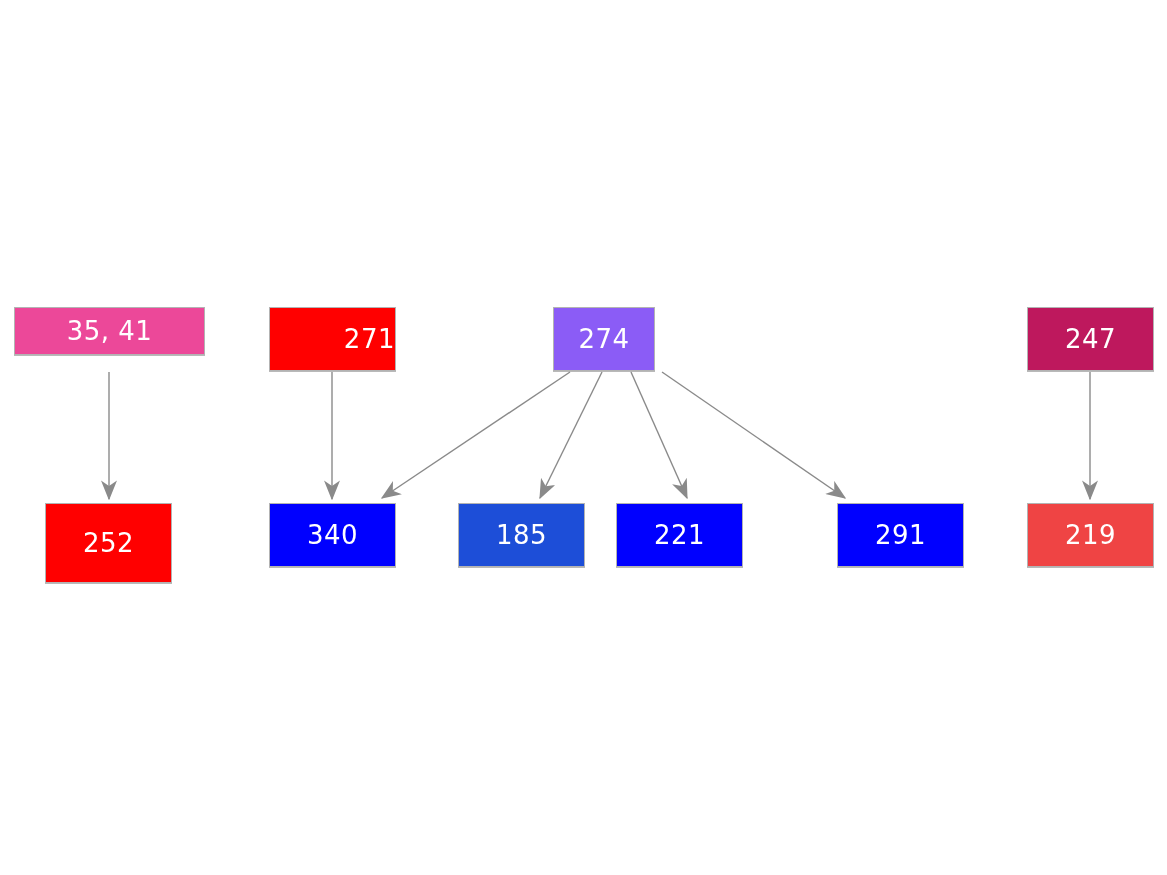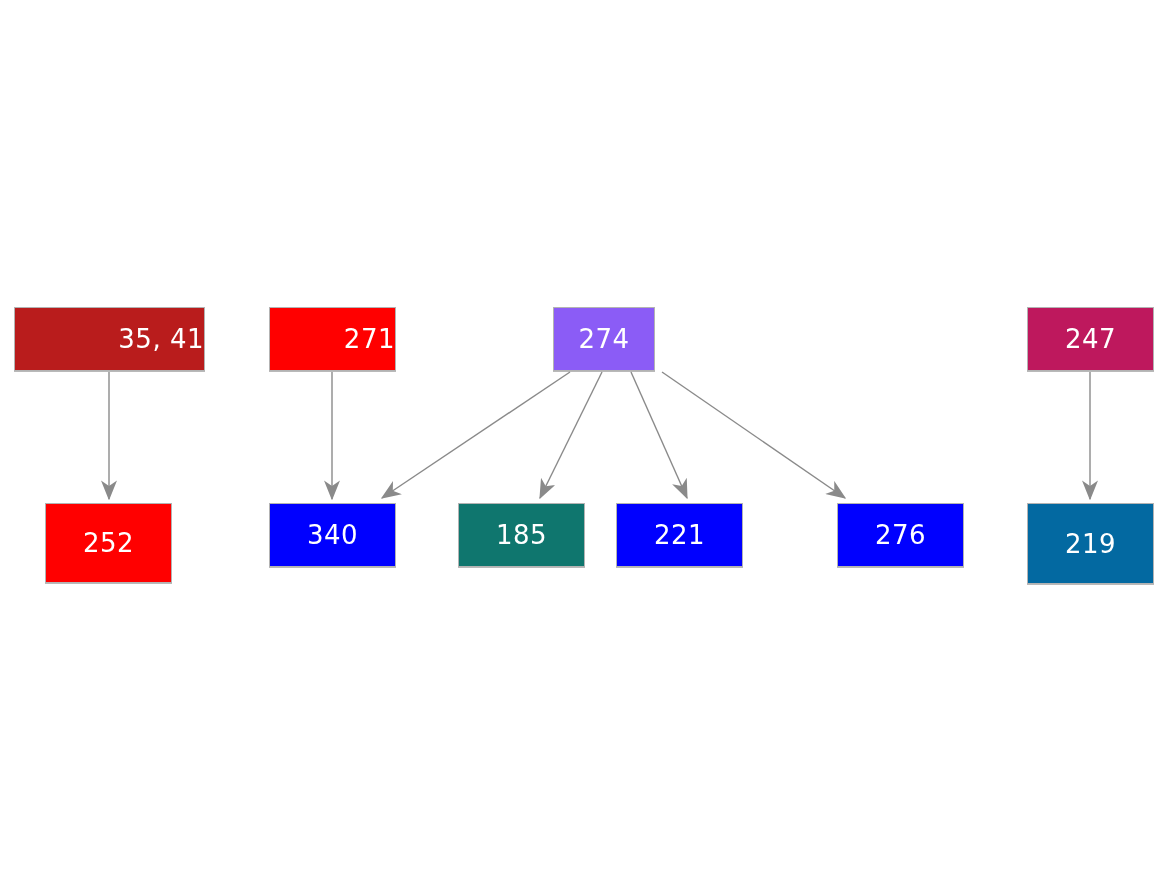--- a/index.html
+++ b/index.html
@@ -54,44 +54,44 @@
         <line x1="109" y1="372" x2="109" y2="499" stroke="#8a8a8a" stroke-width="1.4" marker-end="url(#arrowhead)"></line>
         <line x1="332" y1="372" x2="332" y2="499" stroke="#8a8a8a" stroke-width="1.4" marker-end="url(#arrowhead)"></line>
         <line x1="570" y1="372" x2="382" y2="498" stroke="#8a8a8a" stroke-width="1.4" marker-end="url(#arrowhead)"></line>
         <line x1="602" y1="372" x2="540" y2="498" stroke="#8a8a8a" stroke-width="1.4" marker-end="url(#arrowhead)"></line>
         <line x1="631" y1="372" x2="687" y2="498" stroke="#8a8a8a" stroke-width="1.4" marker-end="url(#arrowhead)"></line>
         <line x1="662" y1="372" x2="845" y2="498" stroke="#8a8a8a" stroke-width="1.4" marker-end="url(#arrowhead)"></line>
         <line x1="1090" y1="372" x2="1090" y2="499" stroke="#8a8a8a" stroke-width="1.4" marker-end="url(#arrowhead)"></line>
       </g>
   </svg>
   <div id="node-layer">
-      <div class="node" style="left: 14px; top: 307px; width: 191px; height: 64px; background: #b91c1c; justify-content: flex-end;">
+      <div class="node" style="left: 14px; top: 307px; width: 191px; height: 48px; background: #ec4899;">
         <span class="node-label">35, 41</span>
       </div>
       <div class="node" style="left: 269px; top: 307px; width: 127px; height: 64px; background: rgb(255, 0, 0); justify-content: flex-end;">
         <span class="node-label">271</span>
       </div>
       <div class="node" style="left: 553px; top: 307px; width: 102px; height: 64px; background: #8b5cf6;">
         <span class="node-label">274</span>
       </div>
       <div class="node" style="left: 1027px; top: 307px; width: 127px; height: 64px; background: #be185d;">
         <span class="node-label">247</span>
       </div>
       <div class="node" style="left: 45px; top: 503px; width: 127px; height: 80px; background: rgb(255, 0, 0);">
         <span class="node-label">252</span>
       </div>
       <div class="node" style="left: 269px; top: 503px; width: 127px; height: 64px; background: rgb(0, 0, 255);">
         <span class="node-label">340</span>
       </div>
-      <div class="node" style="left: 458px; top: 503px; width: 127px; height: 64px; background: #0f766e;">
+      <div class="node" style="left: 458px; top: 503px; width: 127px; height: 64px; background: #1d4ed8;">
         <span class="node-label">185</span>
       </div>
       <div class="node" style="left: 616px; top: 503px; width: 127px; height: 64px; background: rgb(0, 0, 255);">
         <span class="node-label">221</span>
       </div>
       <div class="node" style="left: 837px; top: 503px; width: 127px; height: 64px; background: rgb(0, 0, 255);">
-        <span class="node-label">276</span>
+        <span class="node-label">291</span>
       </div>
-      <div class="node" style="left: 1027px; top: 503px; width: 127px; height: 81px; background: #0369a1;">
+      <div class="node" style="left: 1027px; top: 503px; width: 127px; height: 64px; background: #ef4444;">
         <span class="node-label">219</span>
       </div>
     </div>
 </div>
 
 </body></html>

